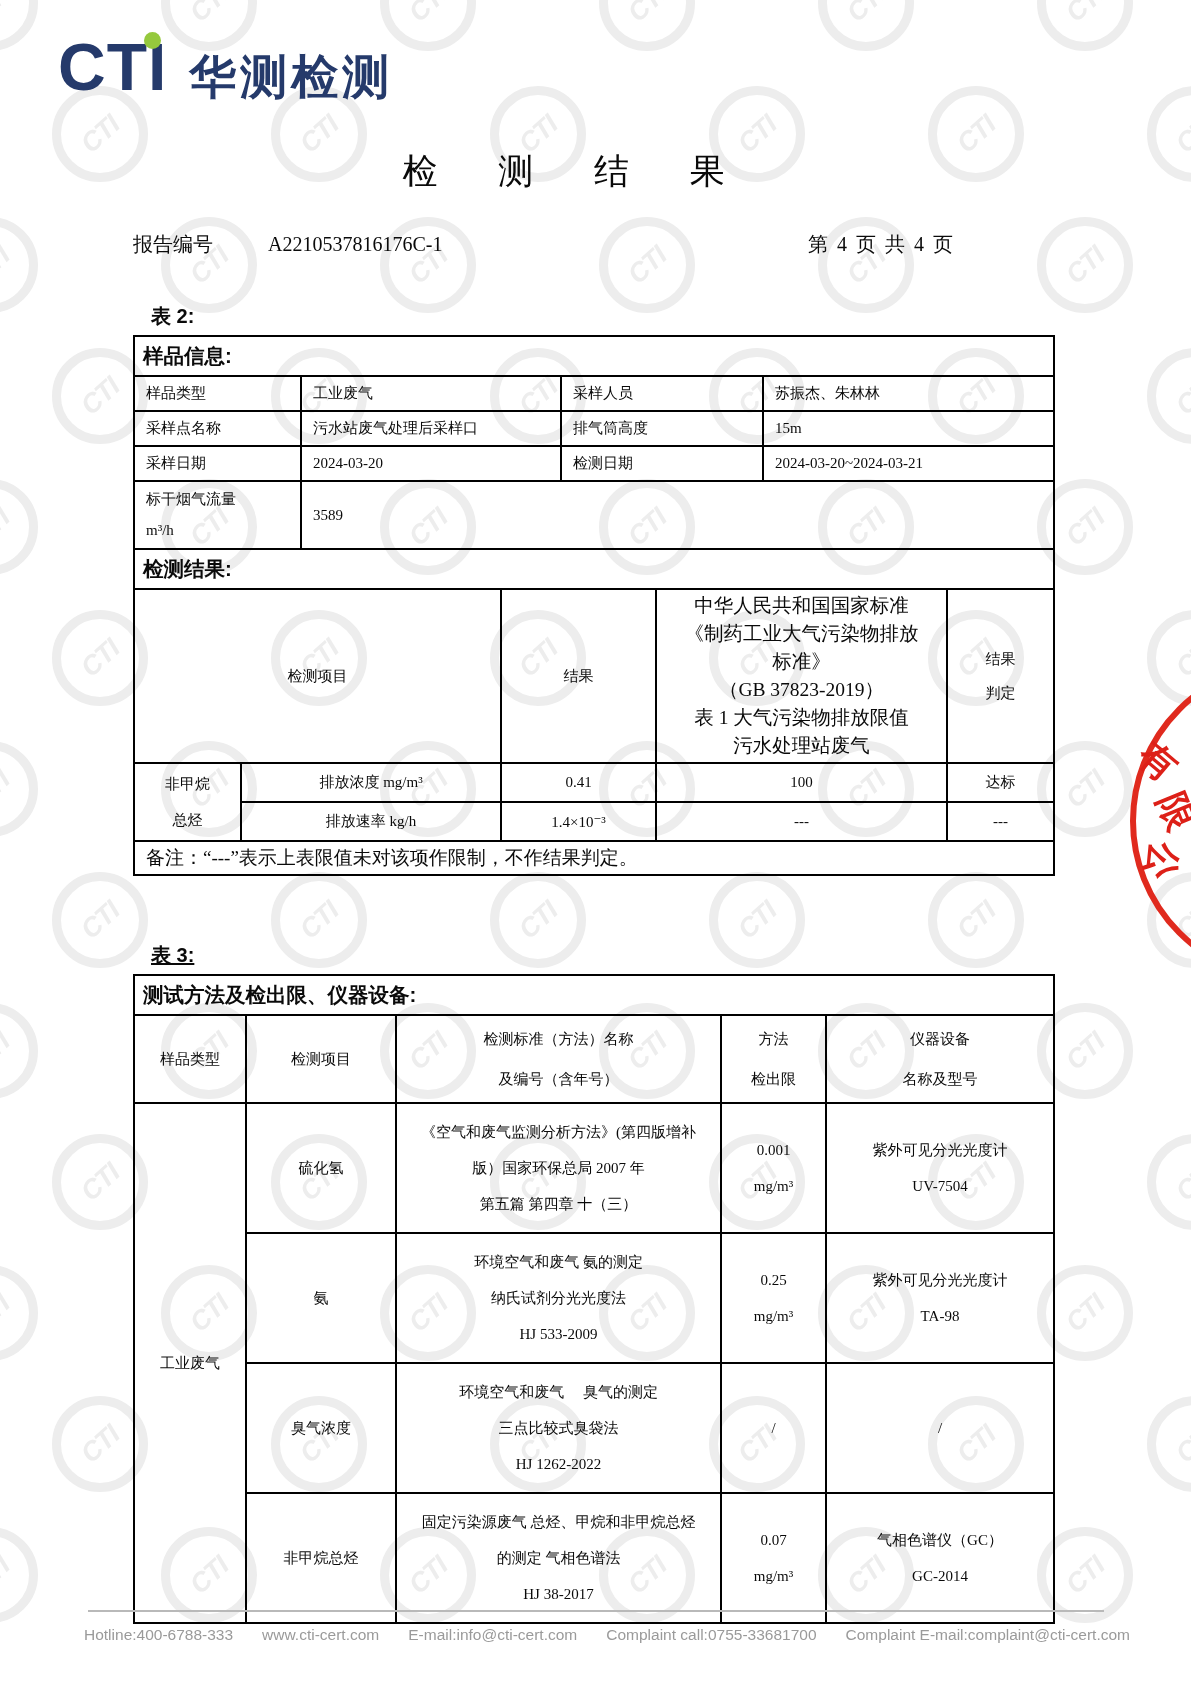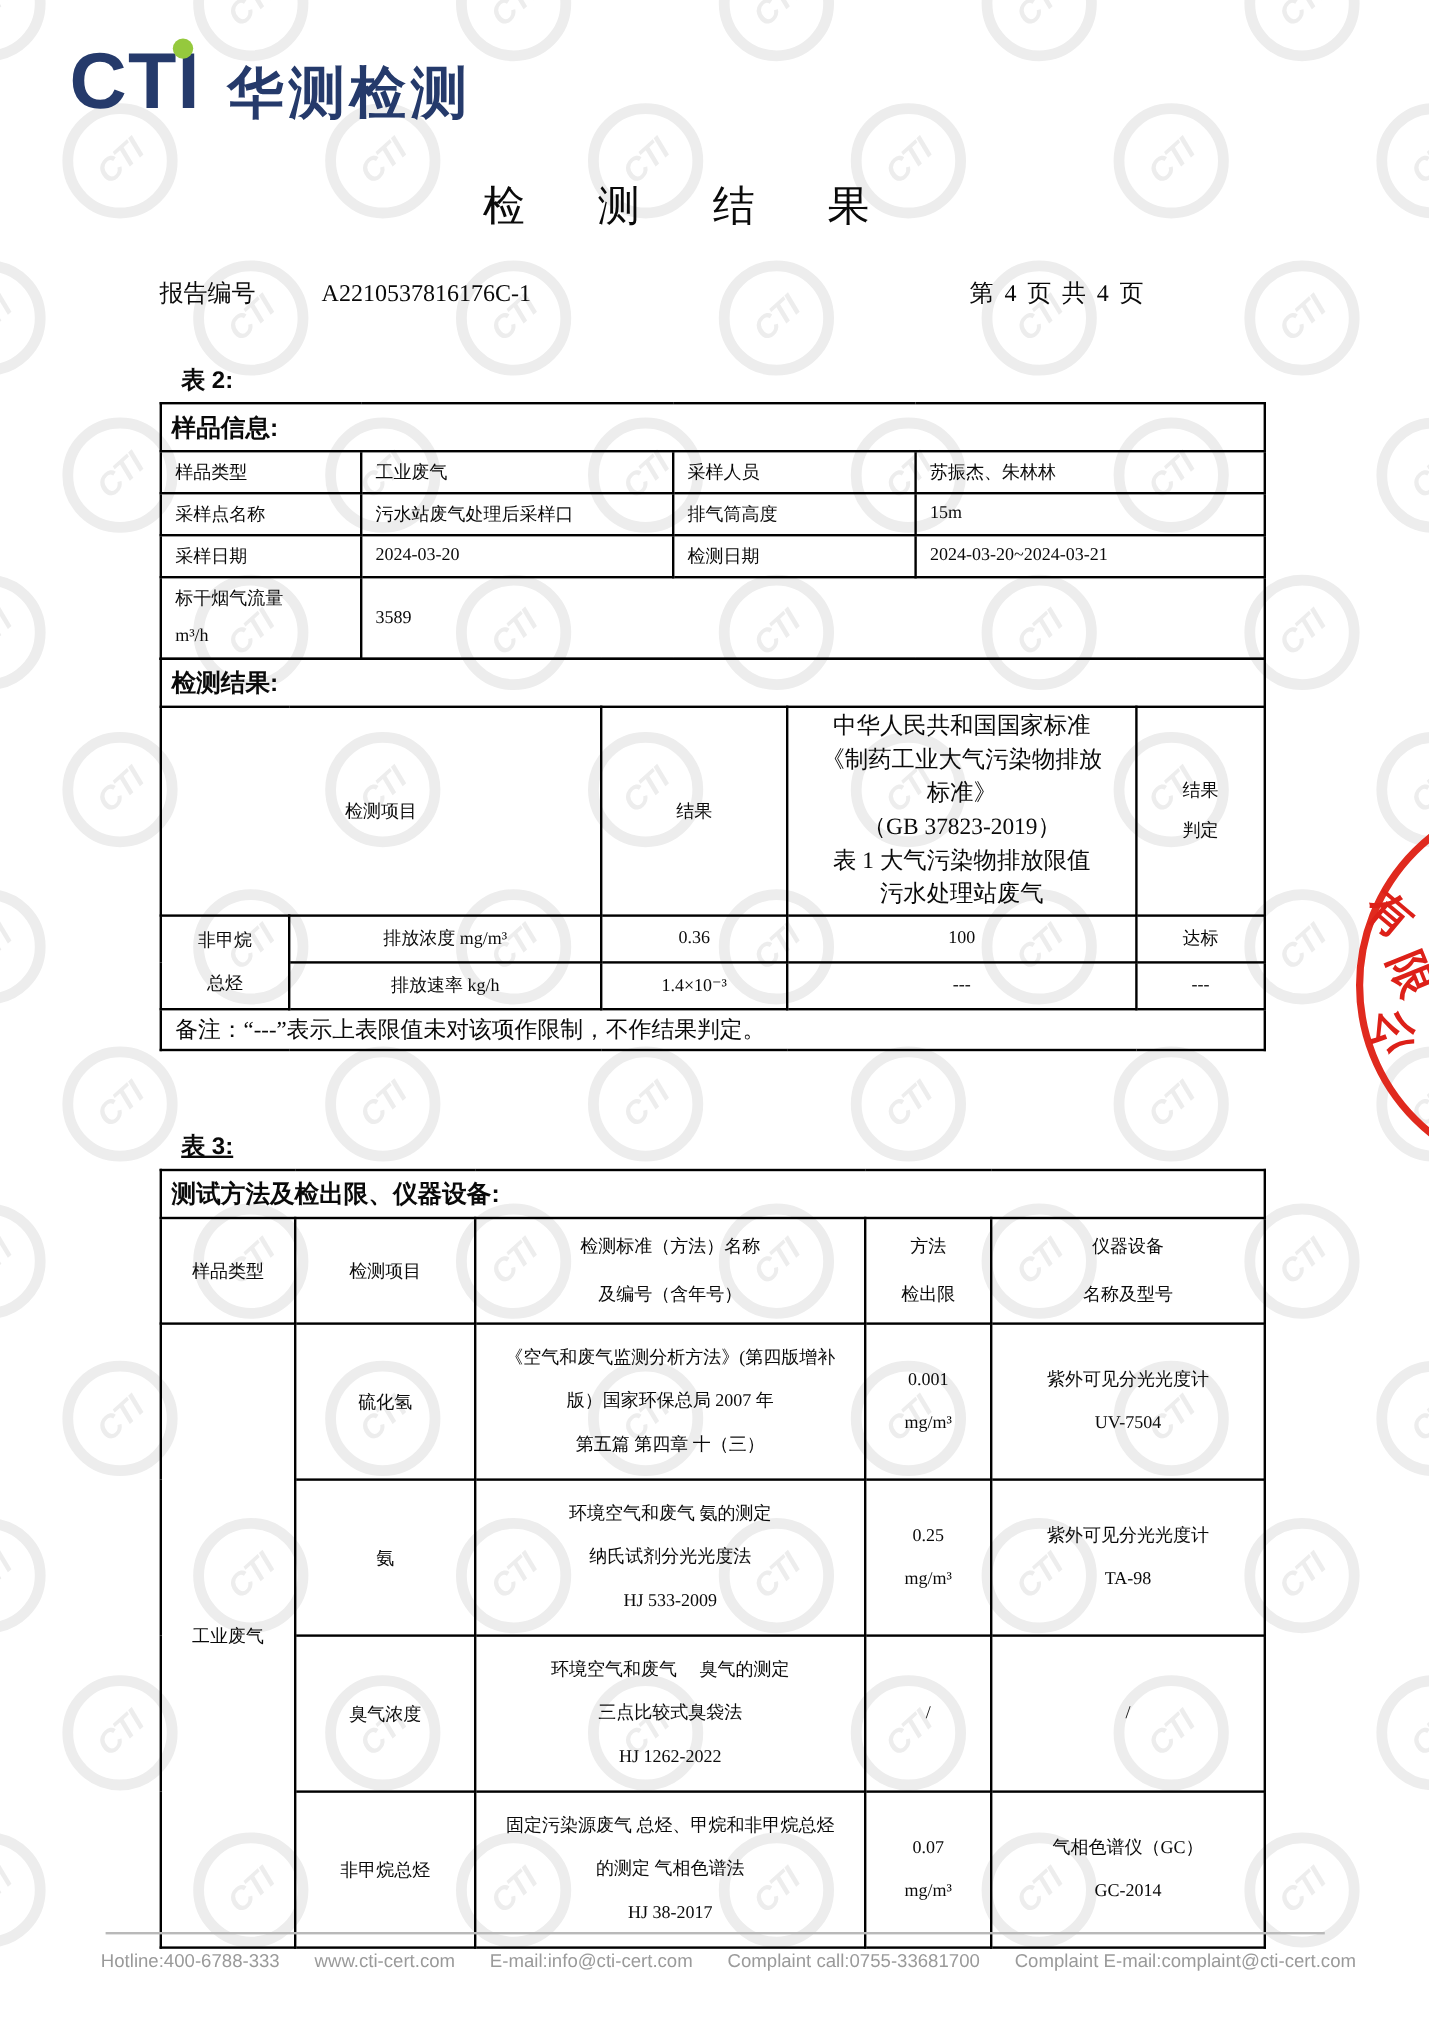--- a/index.html
+++ b/index.html
@@ -375,21 +375,21 @@
 （GB 37823-2019）
 表 1  大气污染物排放限值
 污水处理站废气</td>
         <td class="ml" style="line-height:34px;">结果
 判定</td>
       </tr>
       <tr style="height:34px;">
         <td rowspan="2" class="ml m3">非甲烷
 总烃</td>
         <td>排放浓度 mg/m³</td>
-        <td>0.36</td>
+        <td>0.41</td>
         <td>100</td>
         <td>达标</td>
       </tr>
       <tr style="height:34px;">
         <td>排放速率 kg/h</td>
         <td>1.4×10⁻³</td>
         <td>---</td>
         <td>---</td>
       </tr>
       <tr>

